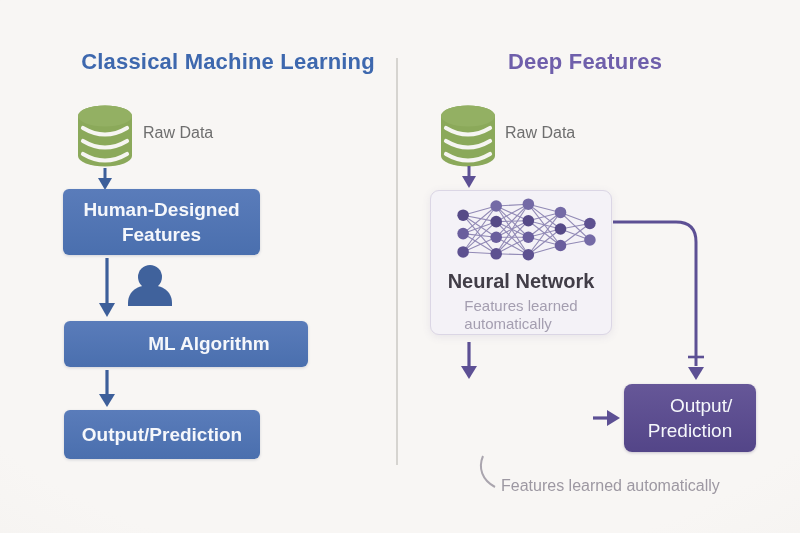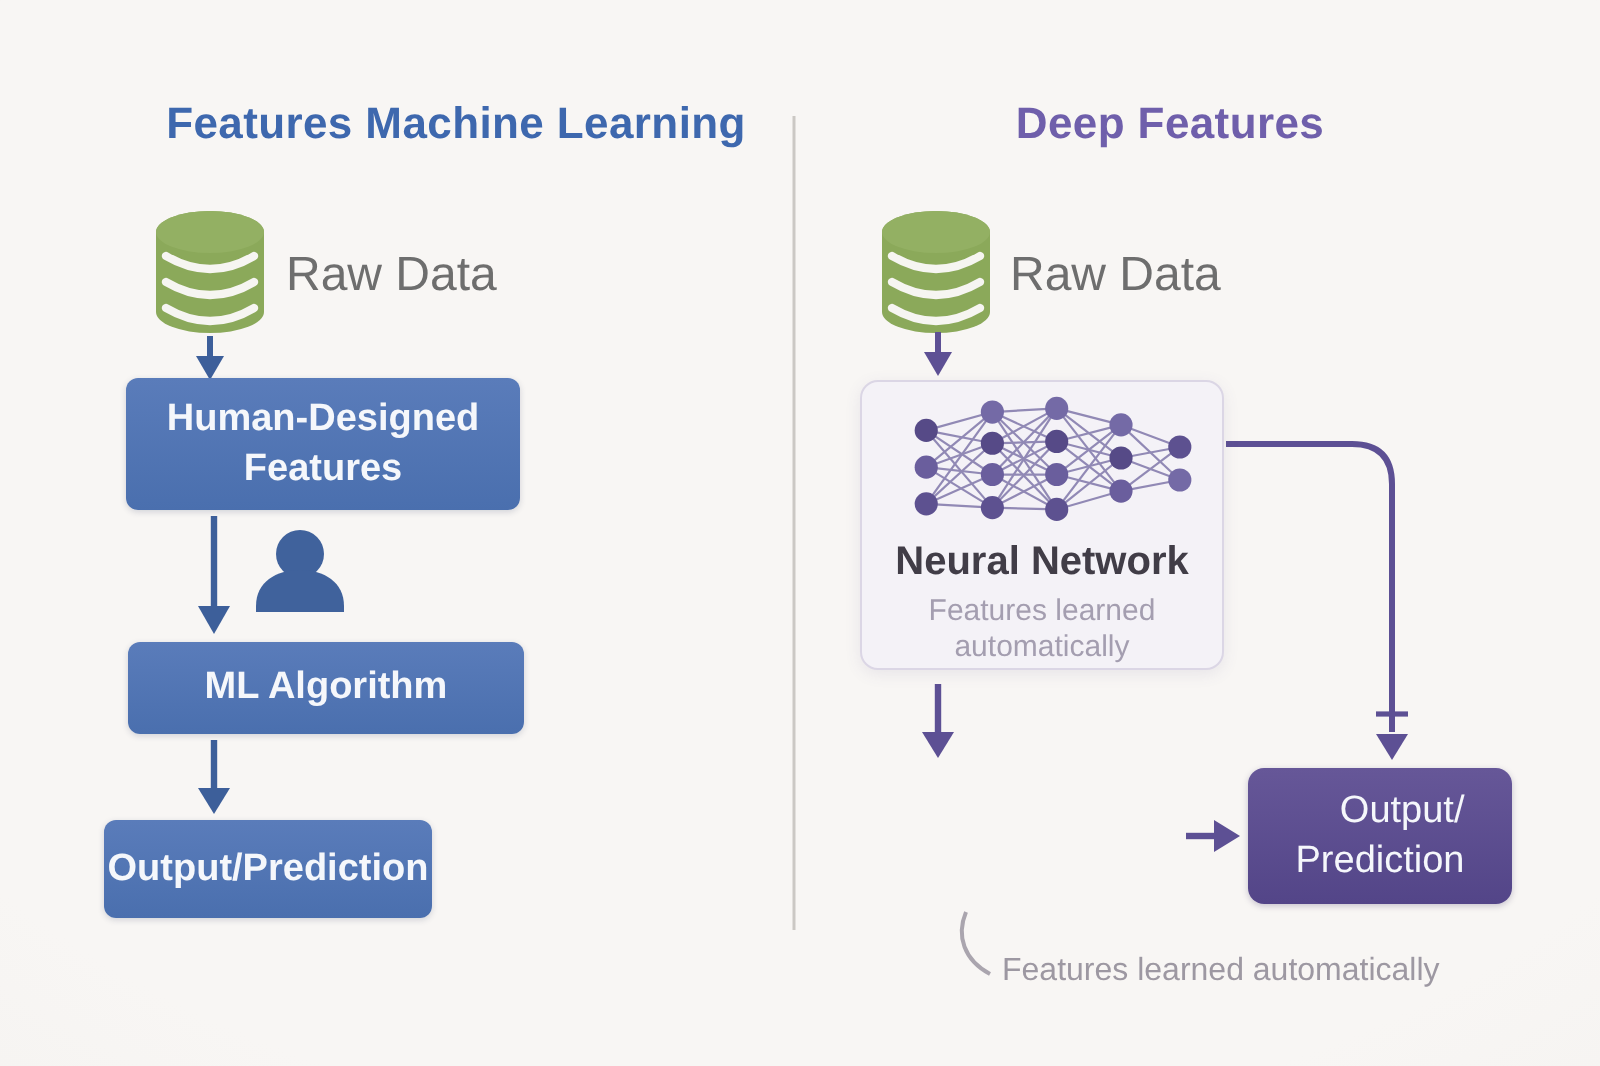--- a/index.html
+++ b/index.html
@@ -6,40 +6,40 @@
   body{font-family:"Liberation Sans","DejaVu Sans",sans-serif;}
   .stage{
     position:relative;width:800px;height:533px;overflow:hidden;
     background:radial-gradient(130% 130% at 50% 42%, #f8f6f4 50%, #edebe8 100%);
   }
   .abs{position:absolute;}
   .overlay{position:absolute;left:0;top:0;width:800px;height:533px;pointer-events:none;}
   .col-title{font-size:22px;font-weight:700;text-align:center;letter-spacing:.2px;}
   .title-left{left:60px;top:49px;width:336px;color:#3e68ae;}
   .title-right{left:420px;top:49px;width:330px;color:#6f5fab;}
-  .raw-label{font-size:24px;color:#6e6e6e;}
+  .raw-label{font-size:16px;color:#6e6e6e;}
   .flowbox{
     border-radius:6px;color:#f5f7fb;text-align:center;
     display:flex;align-items:center;justify-content:center;
     font-size:19px;line-height:1.32;white-space:pre-line;
     box-shadow:0 1px 3px rgba(40,50,90,.18);
   }
   .bluebox{background:linear-gradient(180deg,#5a7cba 0%,#4a6fae 100%);font-weight:bold;}
   .box1{left:63px;top:189px;width:197px;height:66px;}
-  .box2{left:64px;top:321px;width:198px;height:46px;}
-  .box3{left:52px;top:410px;width:164px;height:49px;text-align:center;}
+  .box2{left:64px;top:321px;width:198px;height:46px;padding-left:46px;}
+  .box3{left:64px;top:410px;width:196px;height:49px;text-align:center;}
   .featurebox{
     left:430px;top:190px;width:182px;height:145px;border-radius:9px;
     background:#f4f2f7;border:1px solid #dbd6e5;
     box-shadow:0 2px 8px rgba(90,75,140,.10);
     display:flex;flex-direction:column;align-items:center;box-sizing:border-box;
   }
   .nn-svg{margin-top:4px;display:block;}
   .feature-title{font-size:20px;font-weight:700;color:#413d47;margin-top:2px;line-height:1;}
-  .feature-sub{font-size:15px;color:#a49eb0;text-align:center;white-space:pre-line;line-height:1.25;margin-top:6px;}
+  .feature-sub{font-size:15px;color:#a49eb0;text-align:left;white-space:pre-line;line-height:1.25;margin-top:6px;}
   .nnbox{left:430px;top:383px;width:158px;height:72px;border-radius:8px;
     background:linear-gradient(180deg,#857abf 0%,#6f62aa 100%);
     box-shadow:0 1px 3px rgba(50,40,90,.22);}
   .outbox{left:624px;top:384px;width:132px;height:68px;border-radius:8px;
     background:linear-gradient(180deg,#665798 0%,#534588 100%);
     box-shadow:0 1px 3px rgba(50,40,90,.25);text-align:right;}
   .caption{left:501px;top:477px;font-size:16px;color:#9d98a2;}
 </style>
 </head>
 <body>
@@ -96,21 +96,21 @@
 
     <g fill="#5d5094" stroke="#5d5094">
       <path d="M613,222 H676 Q696,222 696,242 V366" fill="none" stroke-width="3"></path>
       <line x1="688" y1="357" x2="704" y2="357" stroke-width="2.6"></line>
       <polygon points="696,380 688,367 704,367" stroke="none"></polygon>
     </g>
 
     <path d="M483,456 C478,468 482,480 495,487" fill="none" stroke="#aaa5ae" stroke-width="2"></path>
   </svg>
 
-  <div class="abs col-title title-left">Features Machine Learning</div>
+  <div class="abs col-title title-left">Classical Machine Learning</div>
   <div class="abs col-title title-right">Deep Features</div>
 
   <div class="abs raw-label" style="left:143px;top:124px;">Raw Data</div>
   <div class="abs raw-label" style="left:505px;top:124px;">Raw Data</div>
 
   <div class="abs flowbox bluebox box1">
     <span>Human-Designed
 Features</span>
   </div>
   <div class="abs flowbox bluebox box2">

